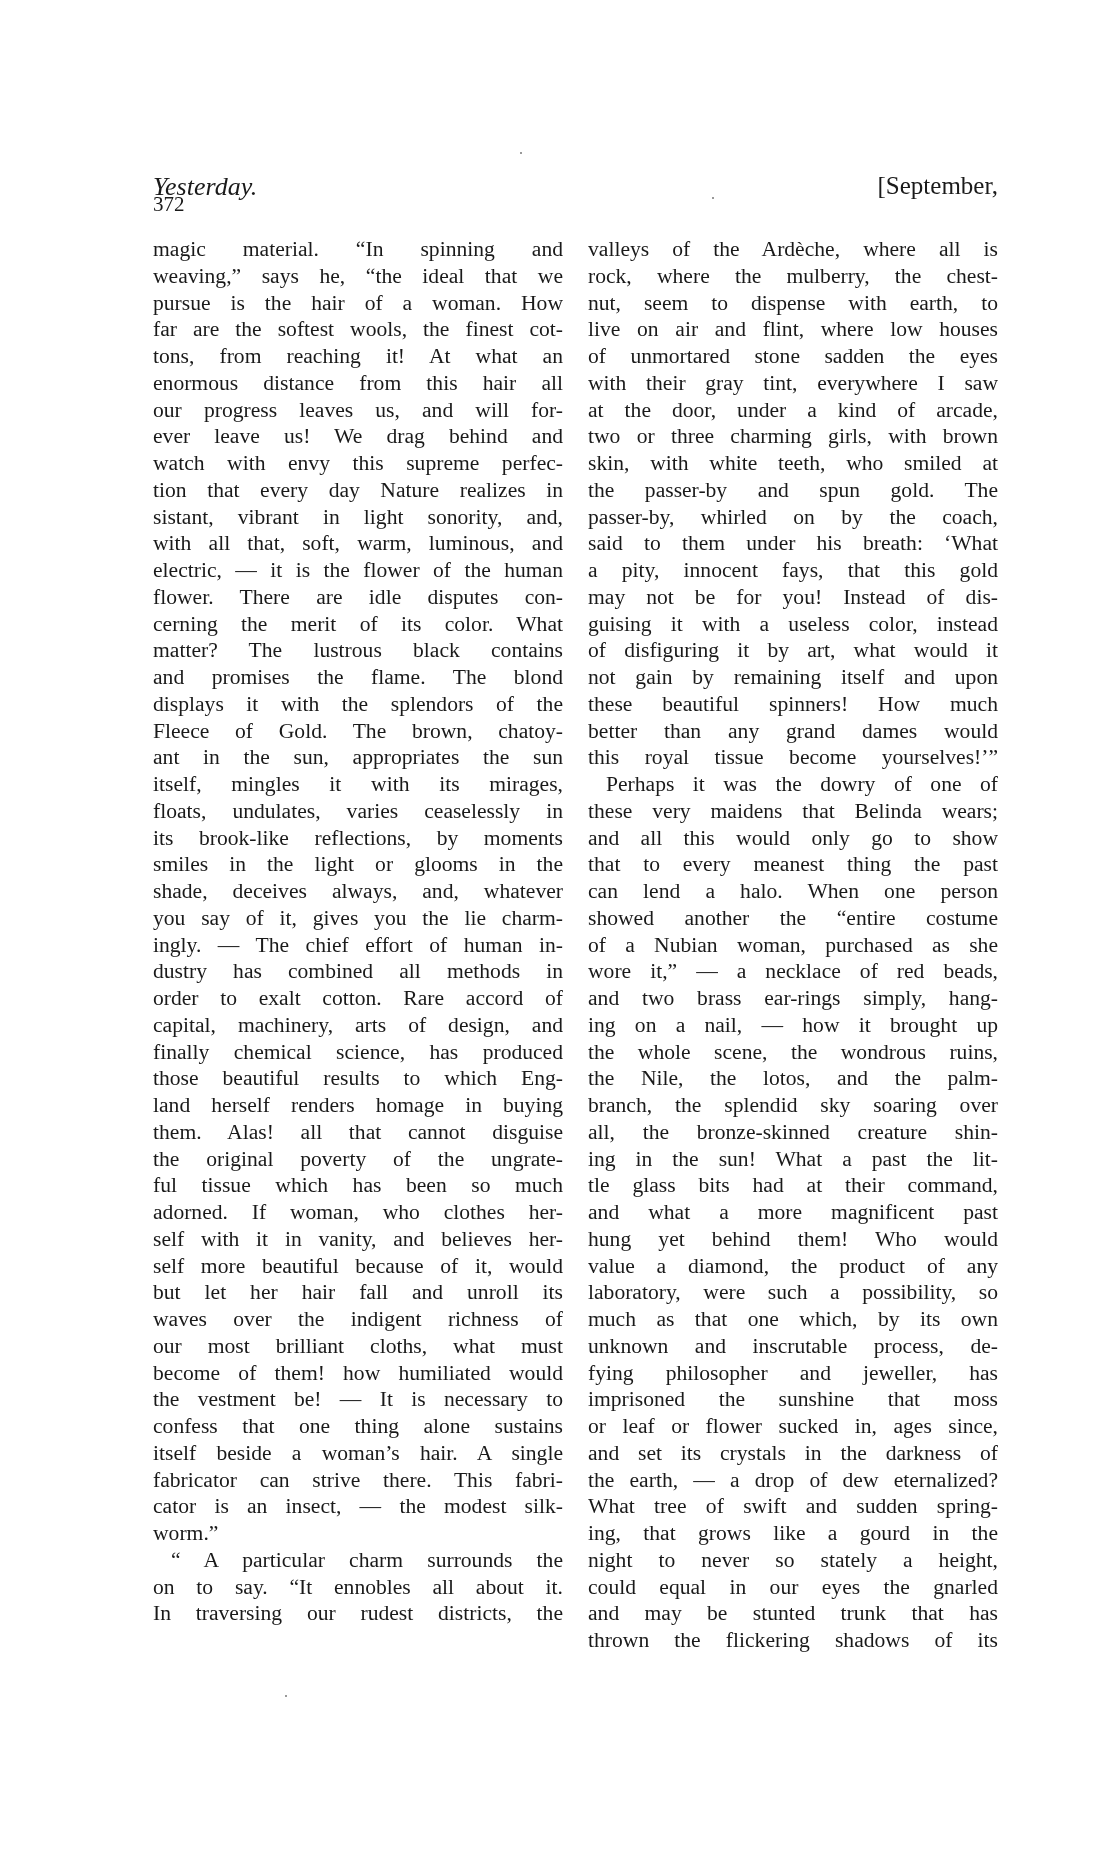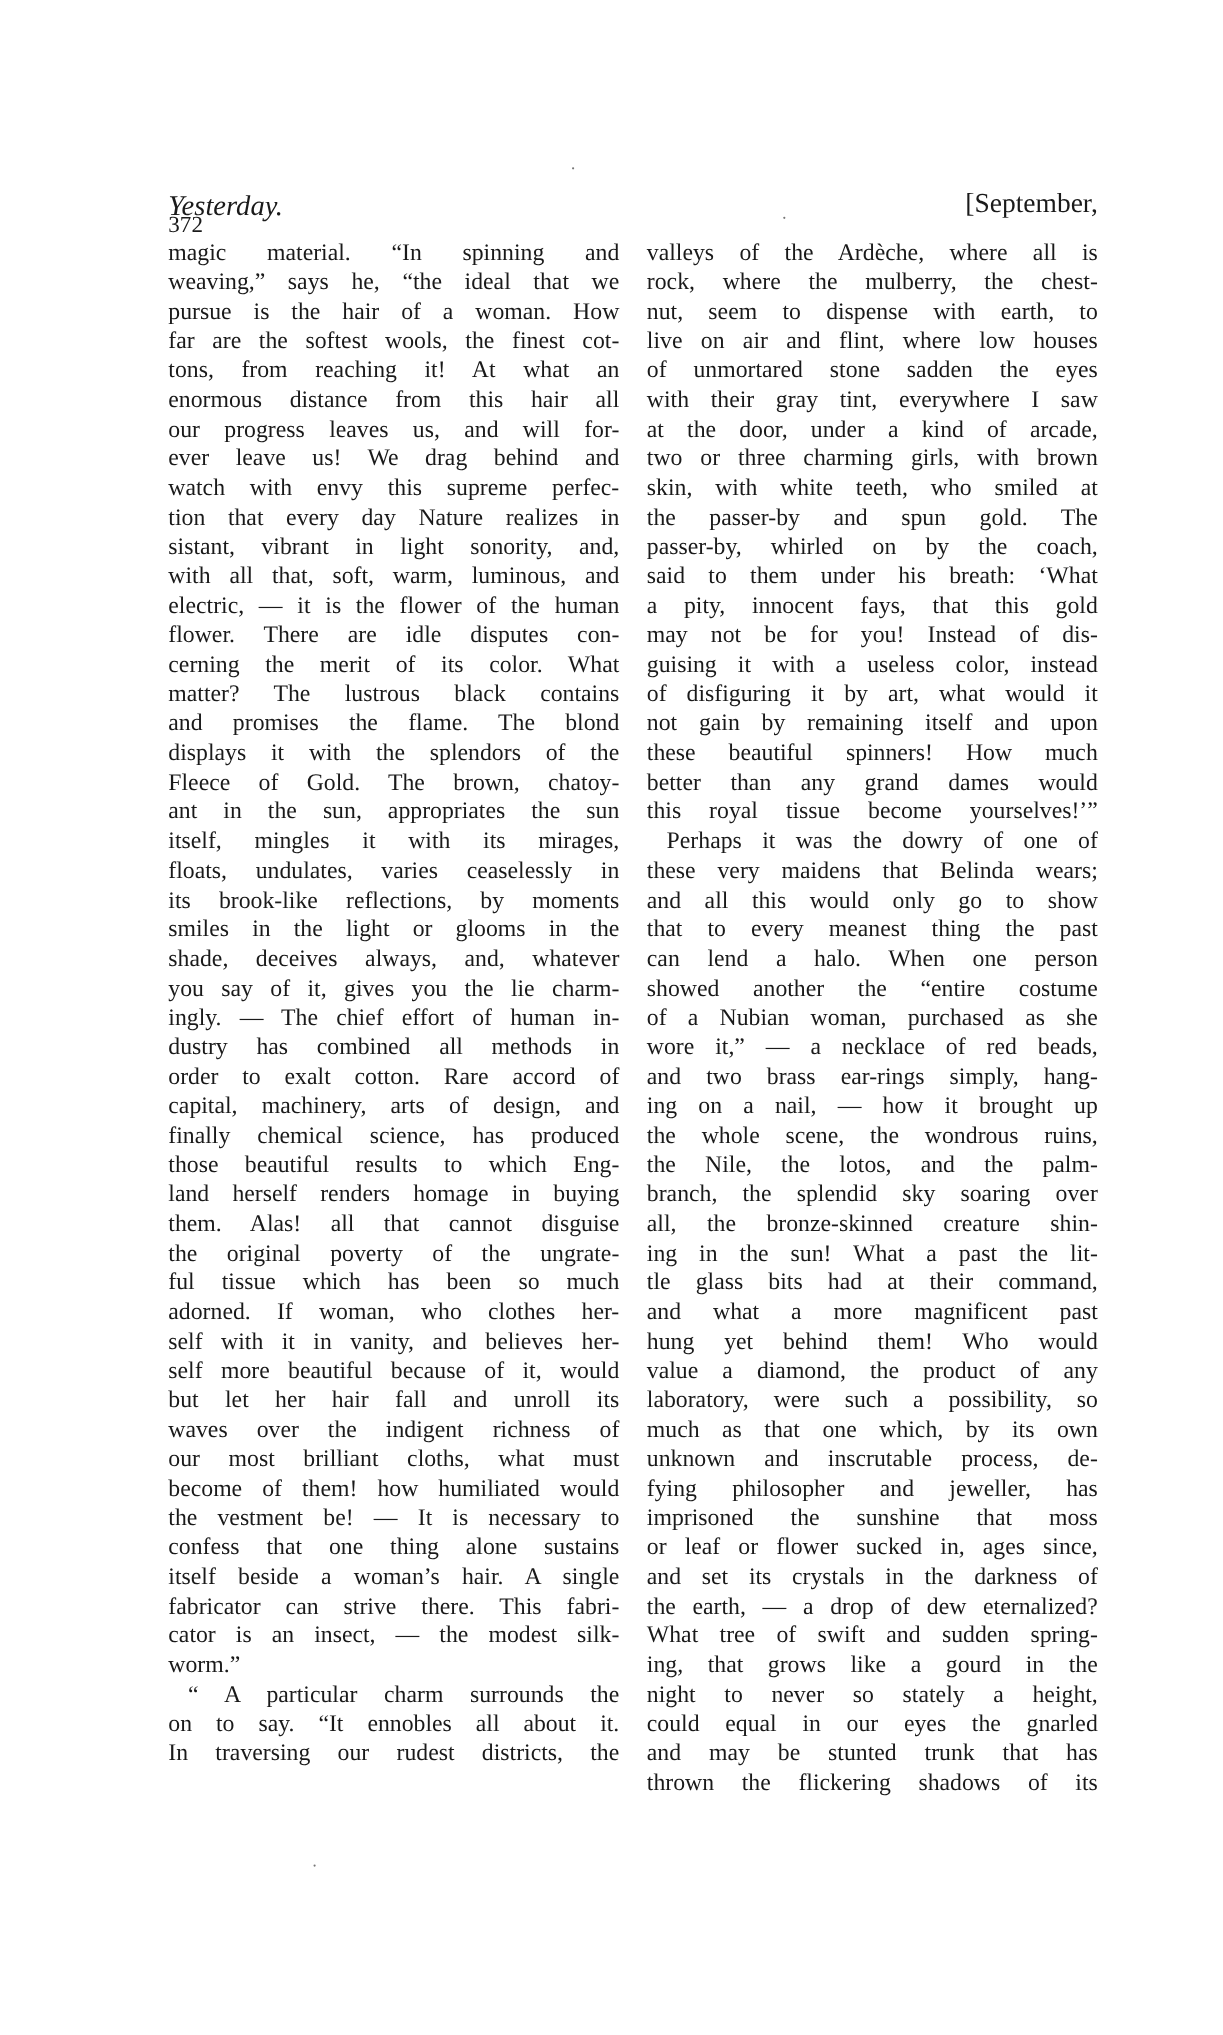--- a/index.html
+++ b/index.html
@@ -44,21 +44,21 @@
       padding-left: 0px;
     }
     .running-date {
       position: absolute;
       right: 0;
       top: 2px;
       font-size: 25px;
     }
     .column {
       position: absolute;
-      top: 216px;
+      top: 236px;
       width: 410px;
       font-size: 21.6px;
       line-height: 26.75px;
     }
     .col-left { left: 153px; }
     .col-right { left: 588px; }
     .line {
       display: block;
       white-space: nowrap;
       text-align: justify;

